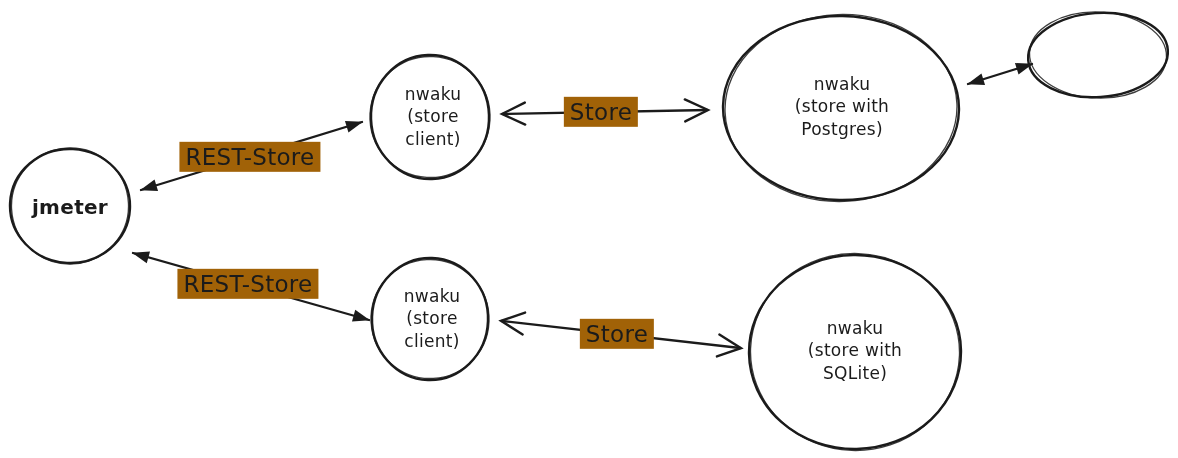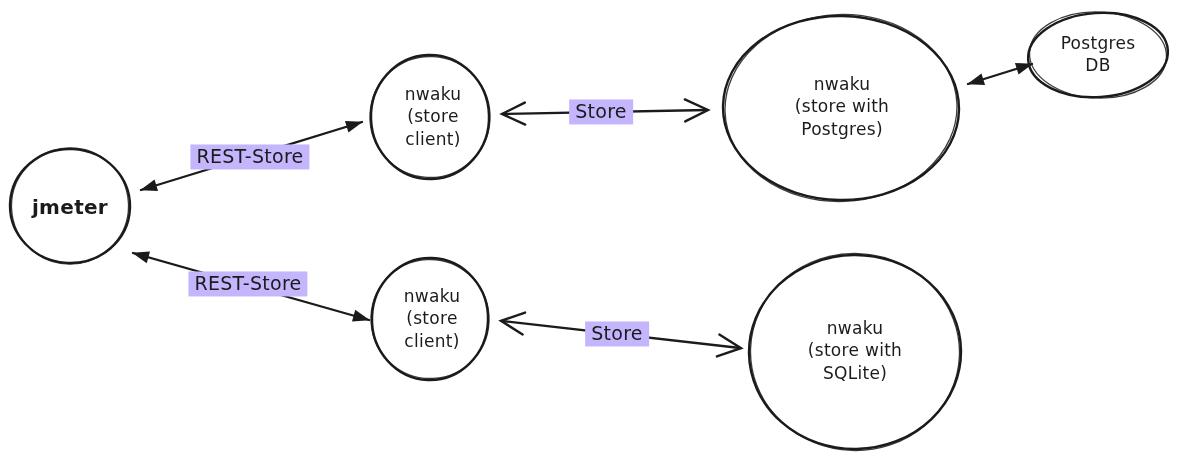--- a/index.html
+++ b/index.html
@@ -30,23 +30,23 @@
     line-height: 1.32;
     letter-spacing: 0.3px;
   }
   .node-label {
     font-size: 17px;
   }
   .node-label.big {
     font-size: 20px;
   }
   .edge-label {
-    background: #c4b5fd;
+    background: #a16207;
     padding: 0 6px;
-    font-size: 19px;
+    font-size: 23px;
     white-space: nowrap;
   }
   .sketch-main {
     fill: none;
     stroke: #1b1b1b;
     stroke-width: 2.4;
     stroke-linecap: round;
   }
   .sketch-extra {
     fill: none;
@@ -119,22 +119,20 @@
     </g>
   </svg>
 
   <div class="label node-label big" style="left:70px; top:207px;font-weight:bold;">jmeter</div>
   <div class="label node-label" style="left:433px; top:117px;">nwaku
 (store
 client)</div>
   <div class="label node-label" style="left:842px; top:107px;">nwaku
 (store with
 Postgres)</div>
-  <div class="label node-label" style="left:1098px; top:54px;">Postgres
-DB</div>
   <div class="label node-label" style="left:432px; top:319px;">nwaku
 (store
 client)</div>
   <div class="label node-label" style="left:855px; top:351px;">nwaku
 (store with
 SQLite)</div>
 
   <div class="label edge-label" style="left:250px; top:157px;">REST-Store</div>
   <div class="label edge-label" style="left:601px; top:112px;">Store</div>
   <div class="label edge-label" style="left:248px; top:284px;">REST-Store</div>

